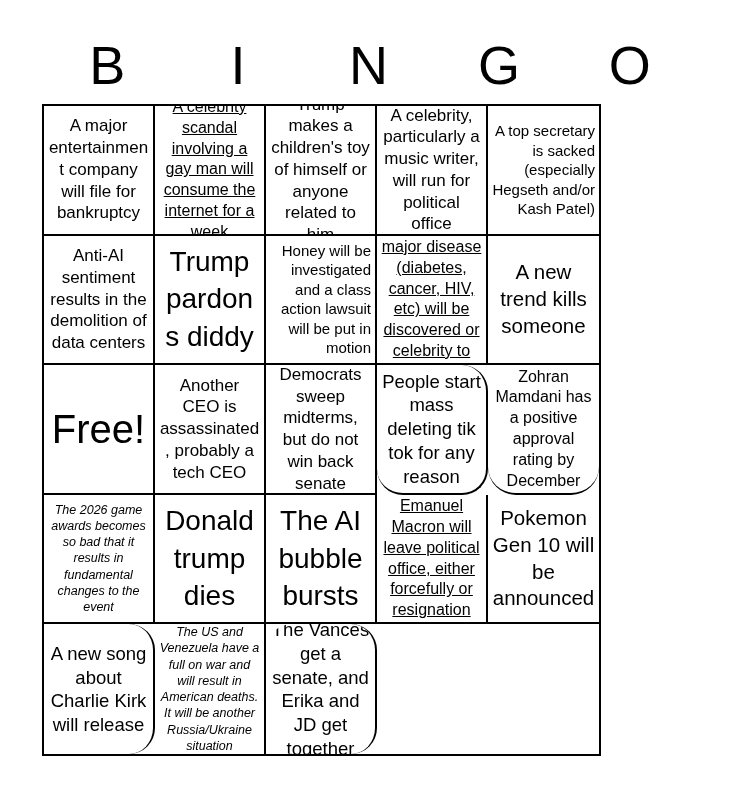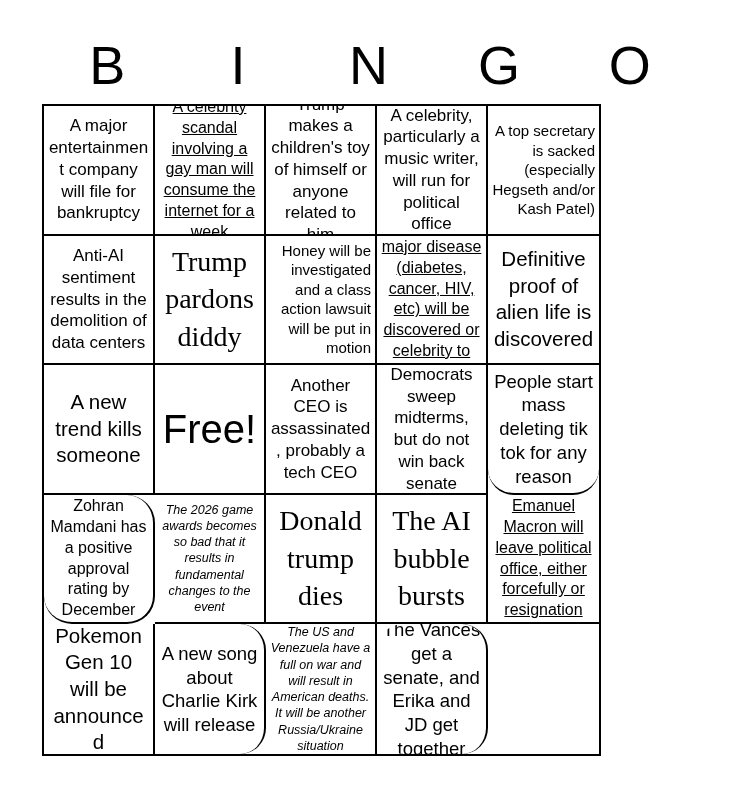--- a/index.html
+++ b/index.html
@@ -61,21 +61,21 @@
   .cell:nth-child(5n) { border-right: none; }
   .cell:nth-child(n+21) { border-bottom: none; }
 
   .fs-xs  { font-size: 12.5px; line-height: 1.3; font-style: italic; }
   .fs-s   { font-size: 16px;   line-height: 1.3; text-decoration: underline; }
   .fs-m   { font-size: 15px;   line-height: 1.3; text-align: right; }
   .fs-ml  { font-size: 16px;   line-height: 1.3; border-radius: 28px; }
   .fs-b   { font-size: 17px;   line-height: 1.28; }
   .fs-l   { font-size: 18.5px; line-height: 1.28; border-radius: 26px; }
   .fs-xl  { font-size: 20.5px; line-height: 1.3; }
-  .fs-xxl { font-size: 28px;   line-height: 1.35; font-family: Liberation Serif, serif; }
+  .fs-xxl { font-size: 28px;   line-height: 1.35; }
   .fs-free{ font-size: 40px;   line-height: 1.1; }
 </style>
 </head>
 <body>
 
 <div class="page">
 
   <div class="bingo-header">
     <div class="bingo-letter">B</div>
     <div class="bingo-letter">I</div>
@@ -90,21 +90,20 @@
     <div class="cell fs-s">A celebrity scandal involving a gay man will consume the internet for a week</div>
     <div class="cell fs-b">Trump makes a children's toy of himself or anyone related to him</div>
     <div class="cell fs-b">A celebrity, particularly a music writer, will run for political office</div>
 
     <div class="cell fs-m">A top secretary is sacked (especially Hegseth and/or Kash Patel)</div>
     <div class="cell fs-b">Anti-AI sentiment results in the demolition of data centers</div>
     <div class="cell fs-xxl">Trump pardons diddy</div>
     <div class="cell fs-m">Honey will be investigated and a class action lawsuit will be put in motion</div>
     <div class="cell fs-s">A cure for a major disease (diabetes, cancer, HIV, etc) will be discovered or celebrity to the market</div>
 
-    <div class="cell fs-xl">Definitive proof of alien life is discovered</div>
     <div class="cell fs-xl">A new trend kills someone</div>
     <div class="cell fs-free">Free!</div>
     <div class="cell fs-b">Another CEO is assassinated, probably a tech CEO</div>
     <div class="cell fs-b">Democrats sweep midterms, but do not win back senate</div>
 
     <div class="cell fs-l">People start mass deleting tik tok for any reason</div>
     <div class="cell fs-ml">Zohran Mamdani has a positive approval rating by December</div>
     <div class="cell fs-xs">The 2026 game awards becomes so bad that it results in fundamental changes to the event</div>
     <div class="cell fs-xxl">Donald trump dies</div>
     <div class="cell fs-xxl">The AI bubble bursts</div>

